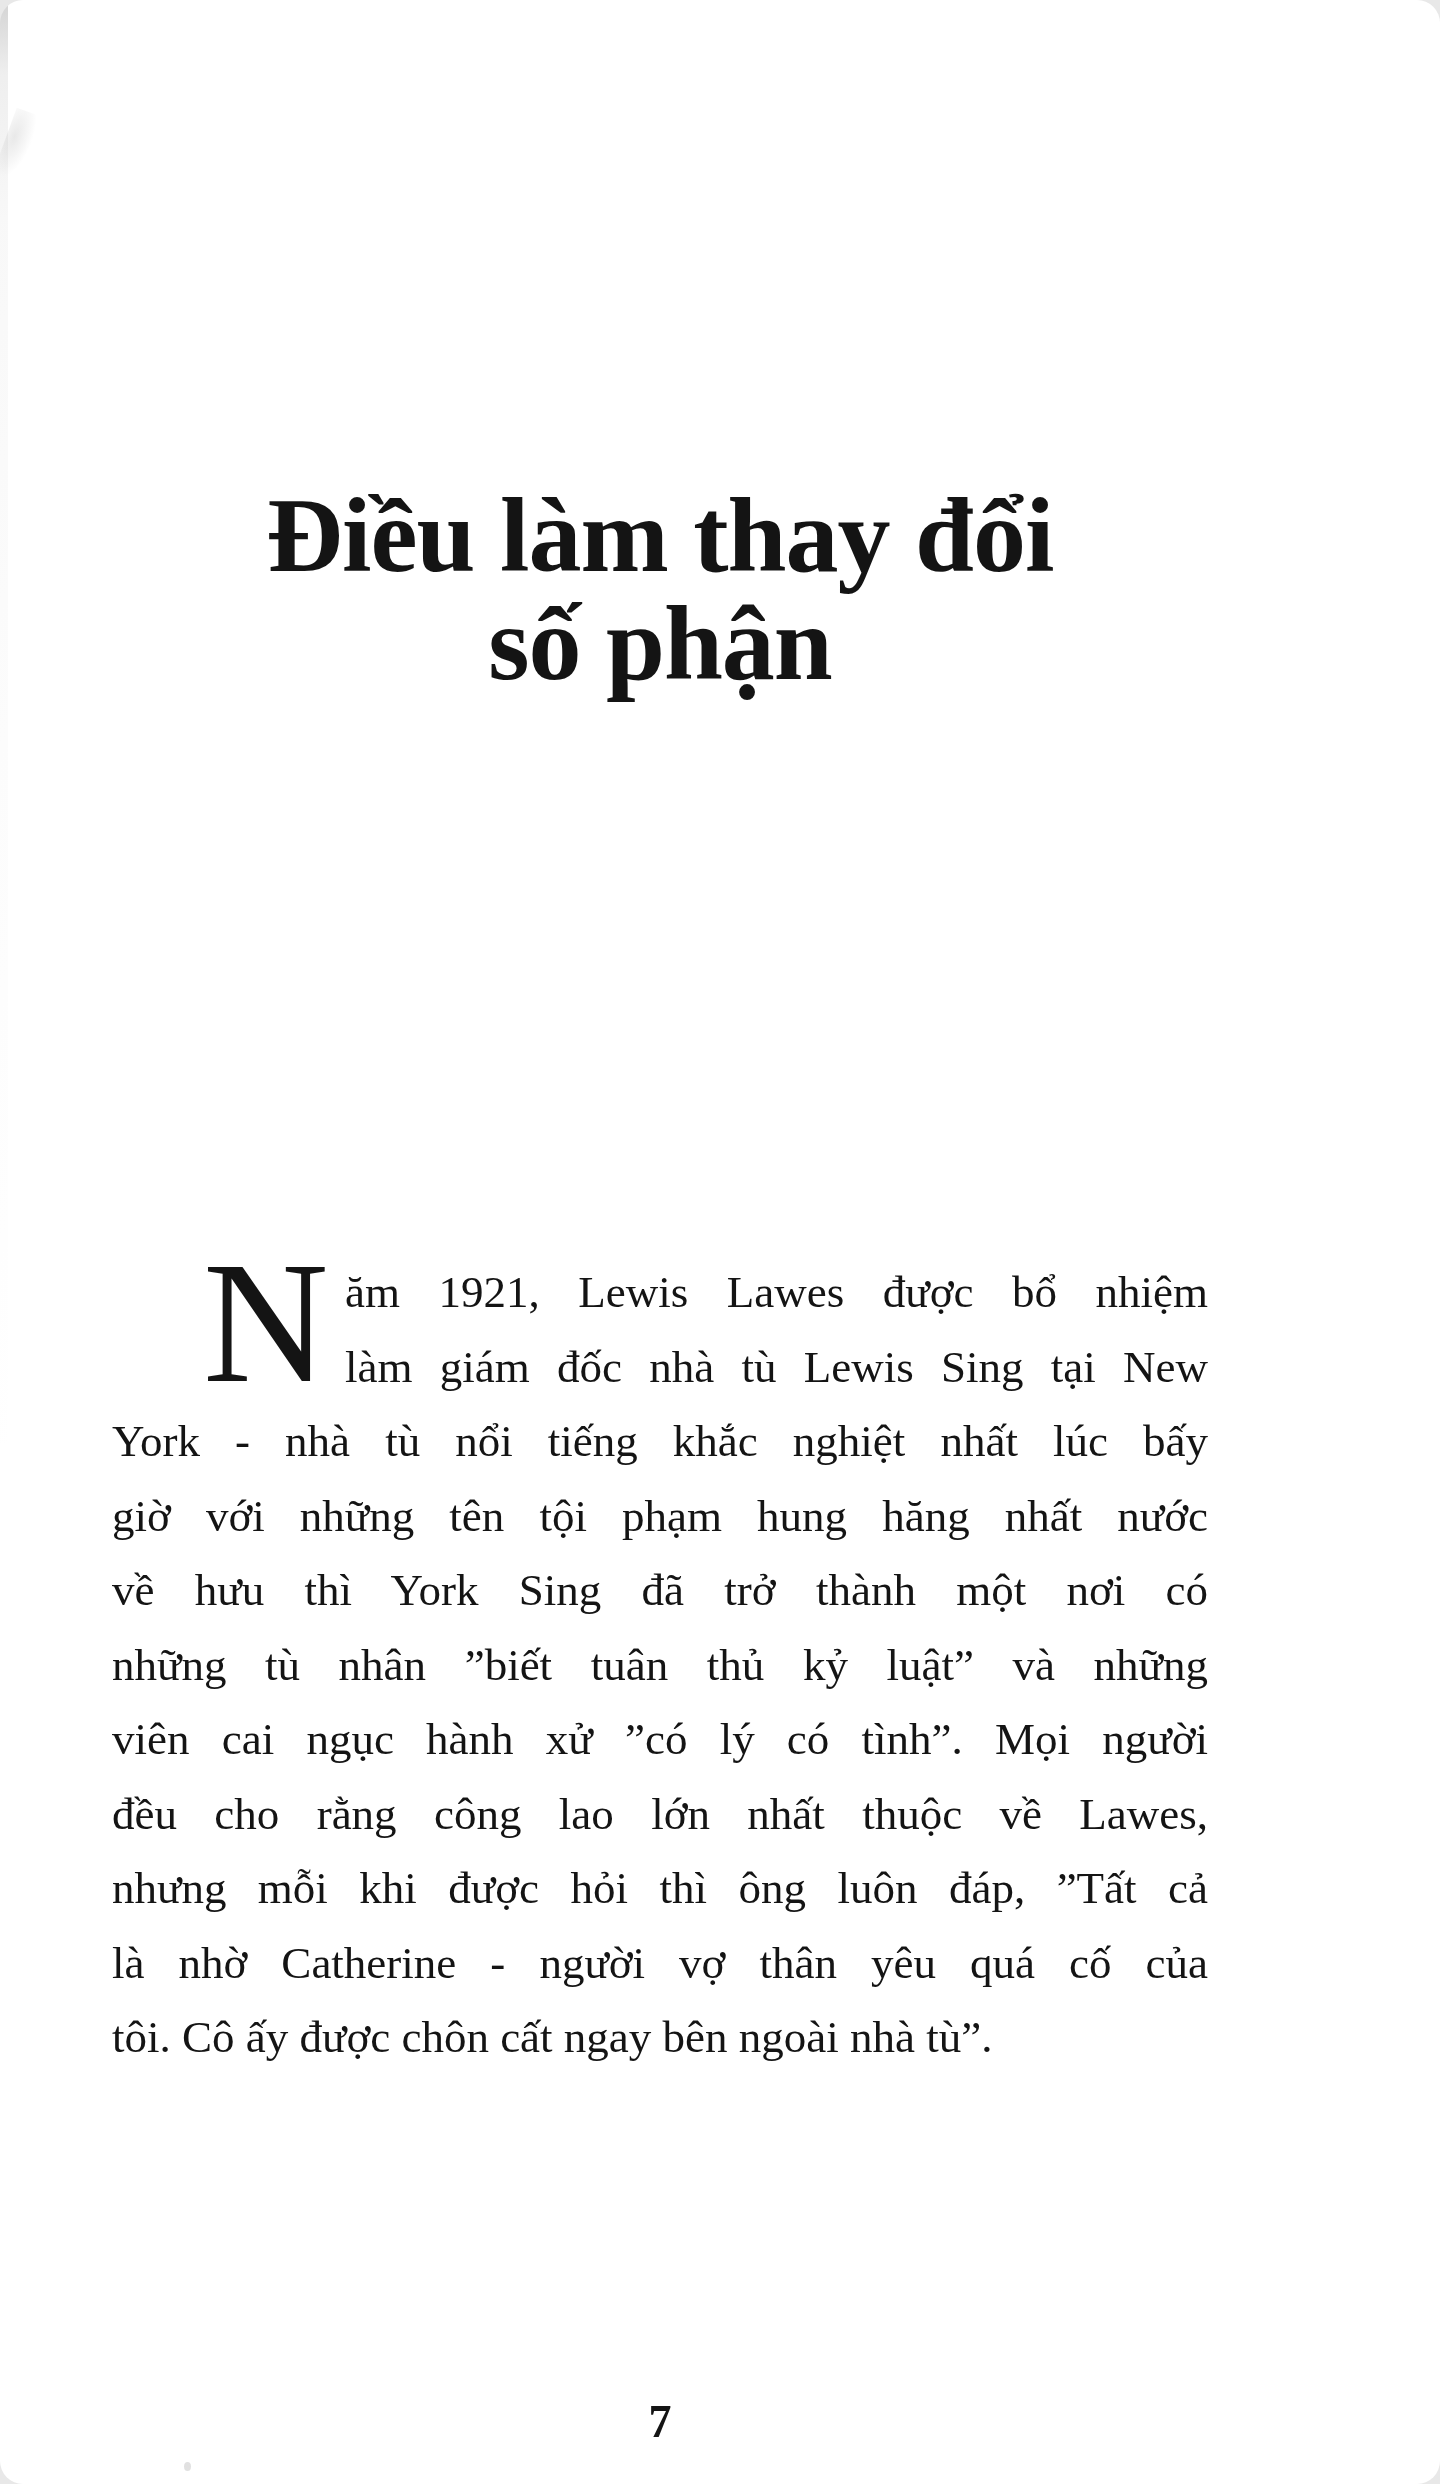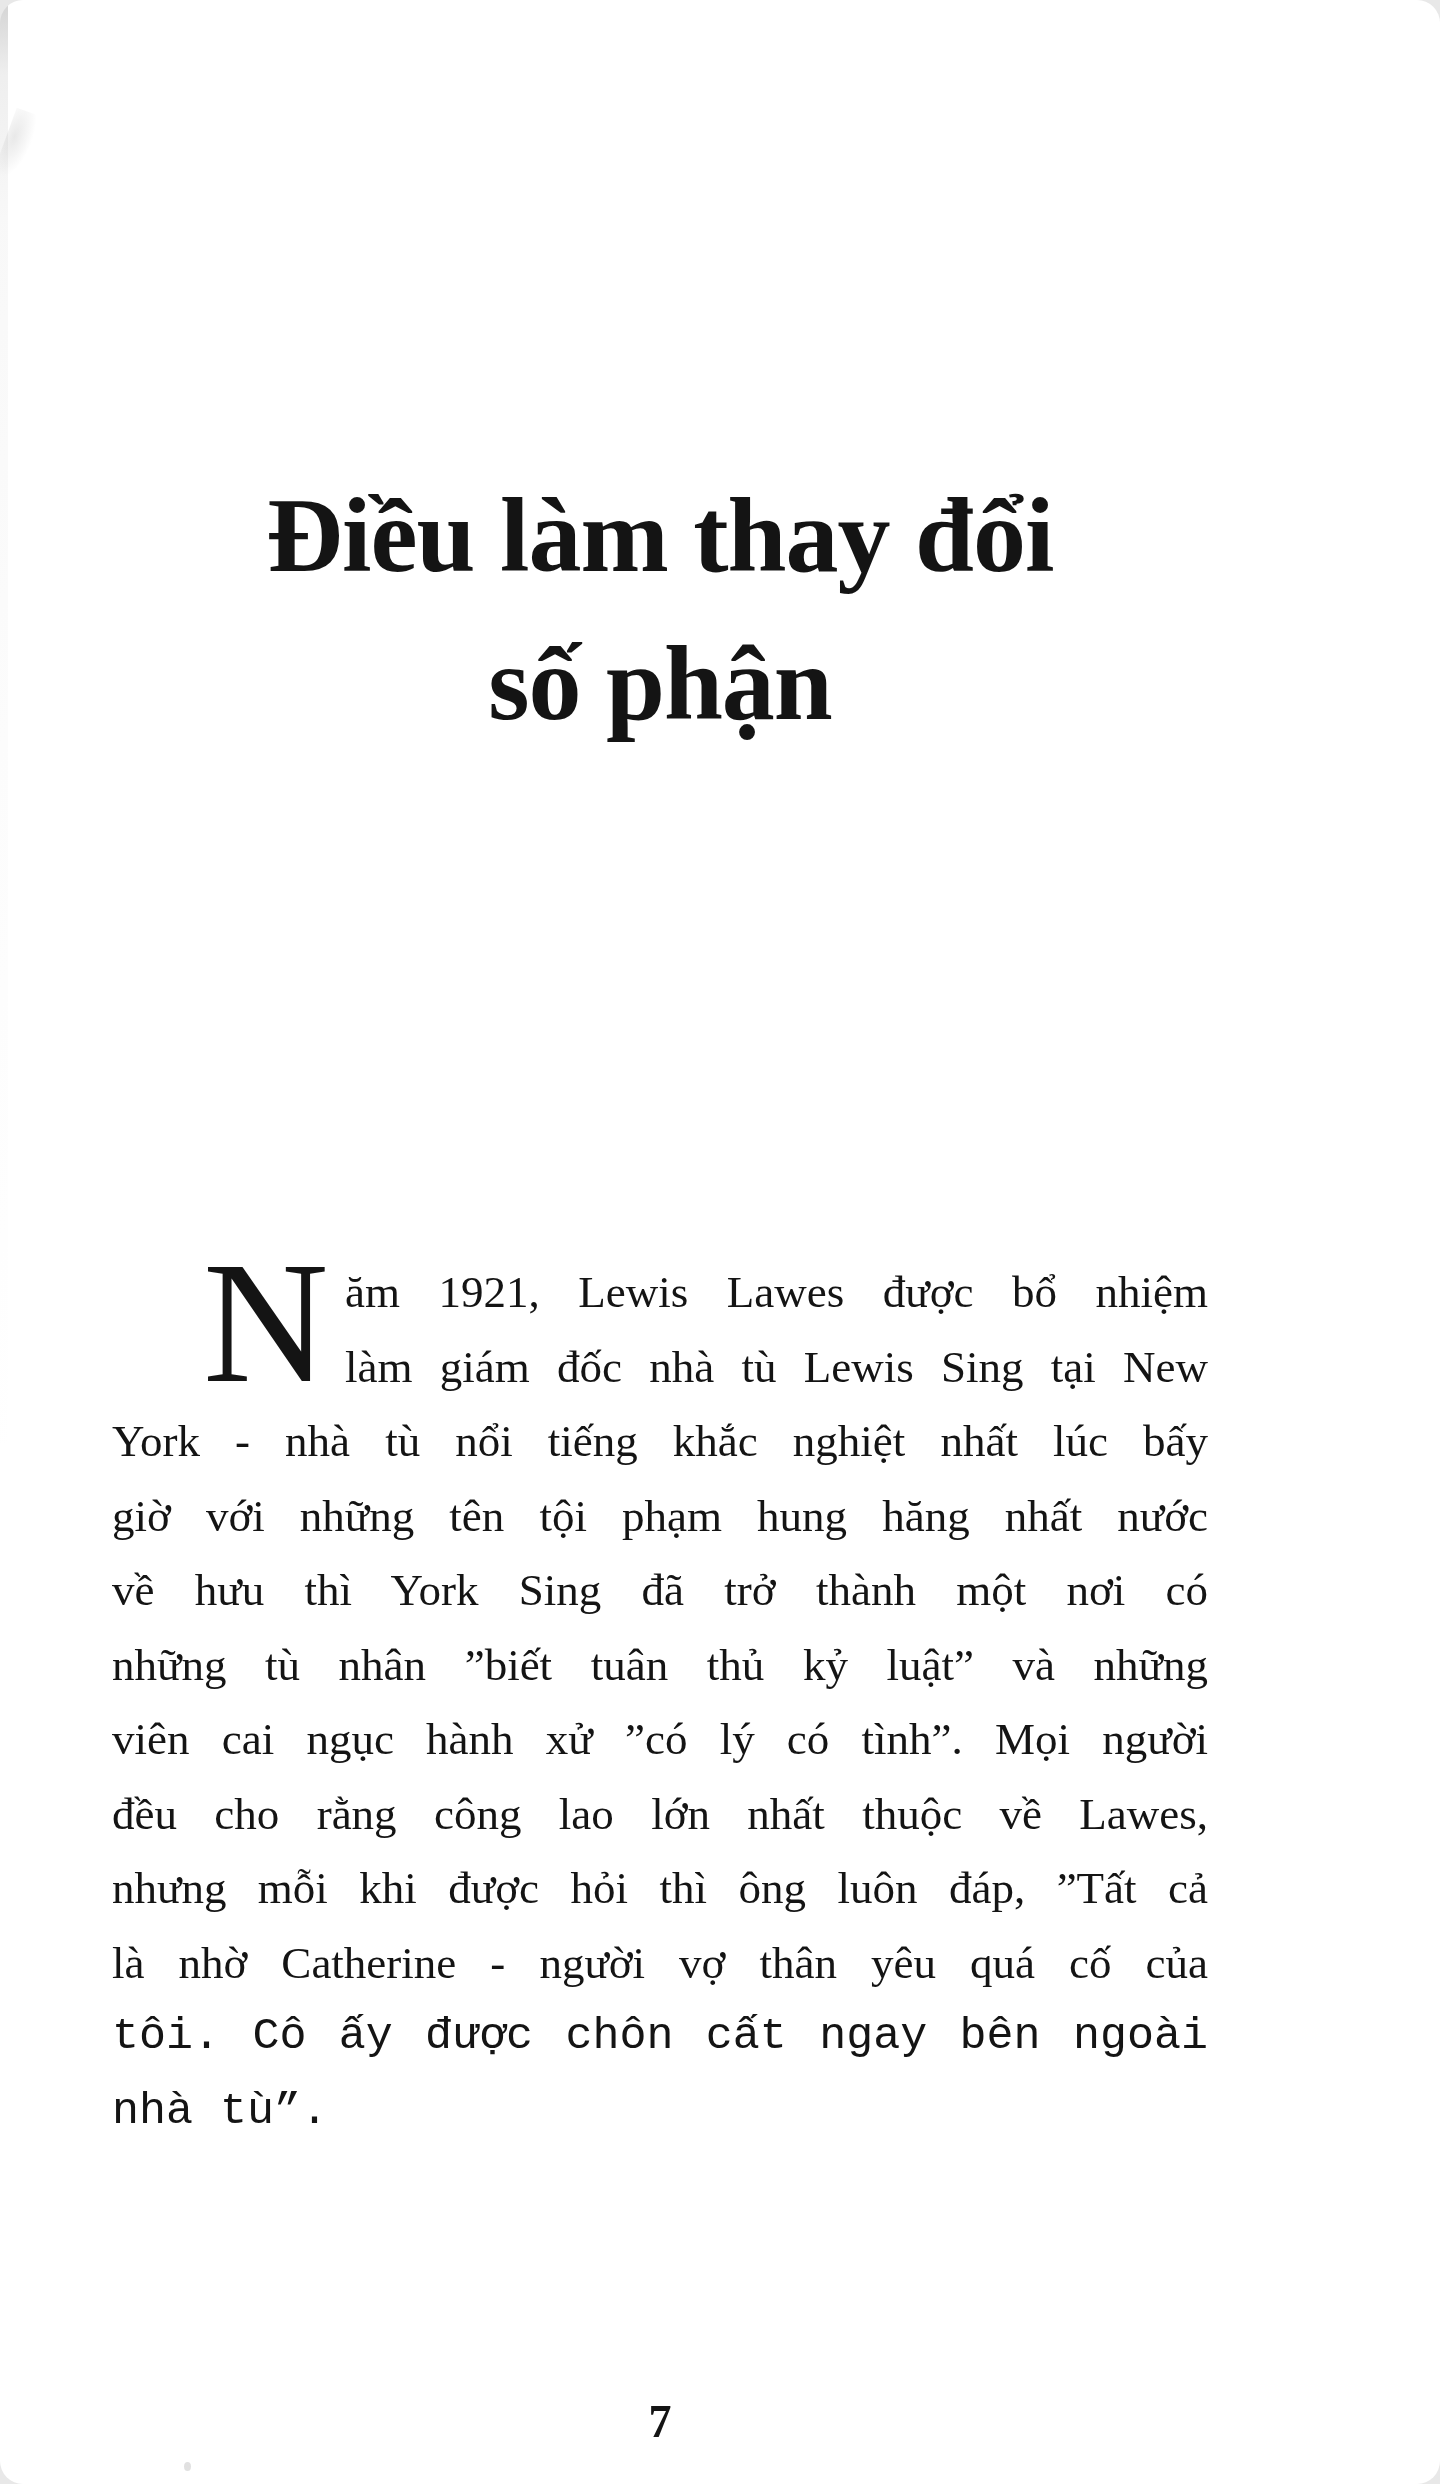--- a/index.html
+++ b/index.html
@@ -51,21 +51,21 @@
     left: 112px;
     width: 1096px;
     text-align: center;
     font-weight: 700;
     font-size: 106px;
     line-height: 108px;
     letter-spacing: -1px;
     white-space: nowrap;
   }
   #title-line-1 { top: 482px; }
-  #title-line-2 { top: 590px; margin-top: 40px; }
+  #title-line-2 { top: 590px; }
 
   .body-block {
     position: absolute;
     left: 112px;
     top: 1255px;
     width: 1096px;
     font-size: 45px;
     line-height: 74.5px;
   }
   .drop-cap {
@@ -78,21 +78,20 @@
   }
   .body-line {
     text-align: justify;
     text-align-last: justify;
   }
   .body-line.indented {
     margin-left: 233px;
   }
   .body-line.last-line {
     text-align-last: left;
-    font-family: Liberation Mono, monospace;
   }
   .page-number {
     position: absolute;
     left: 112px;
     top: 2399px;
     width: 1096px;
     text-align: center;
     font-weight: 700;
     font-size: 46px;
     line-height: 46px;

